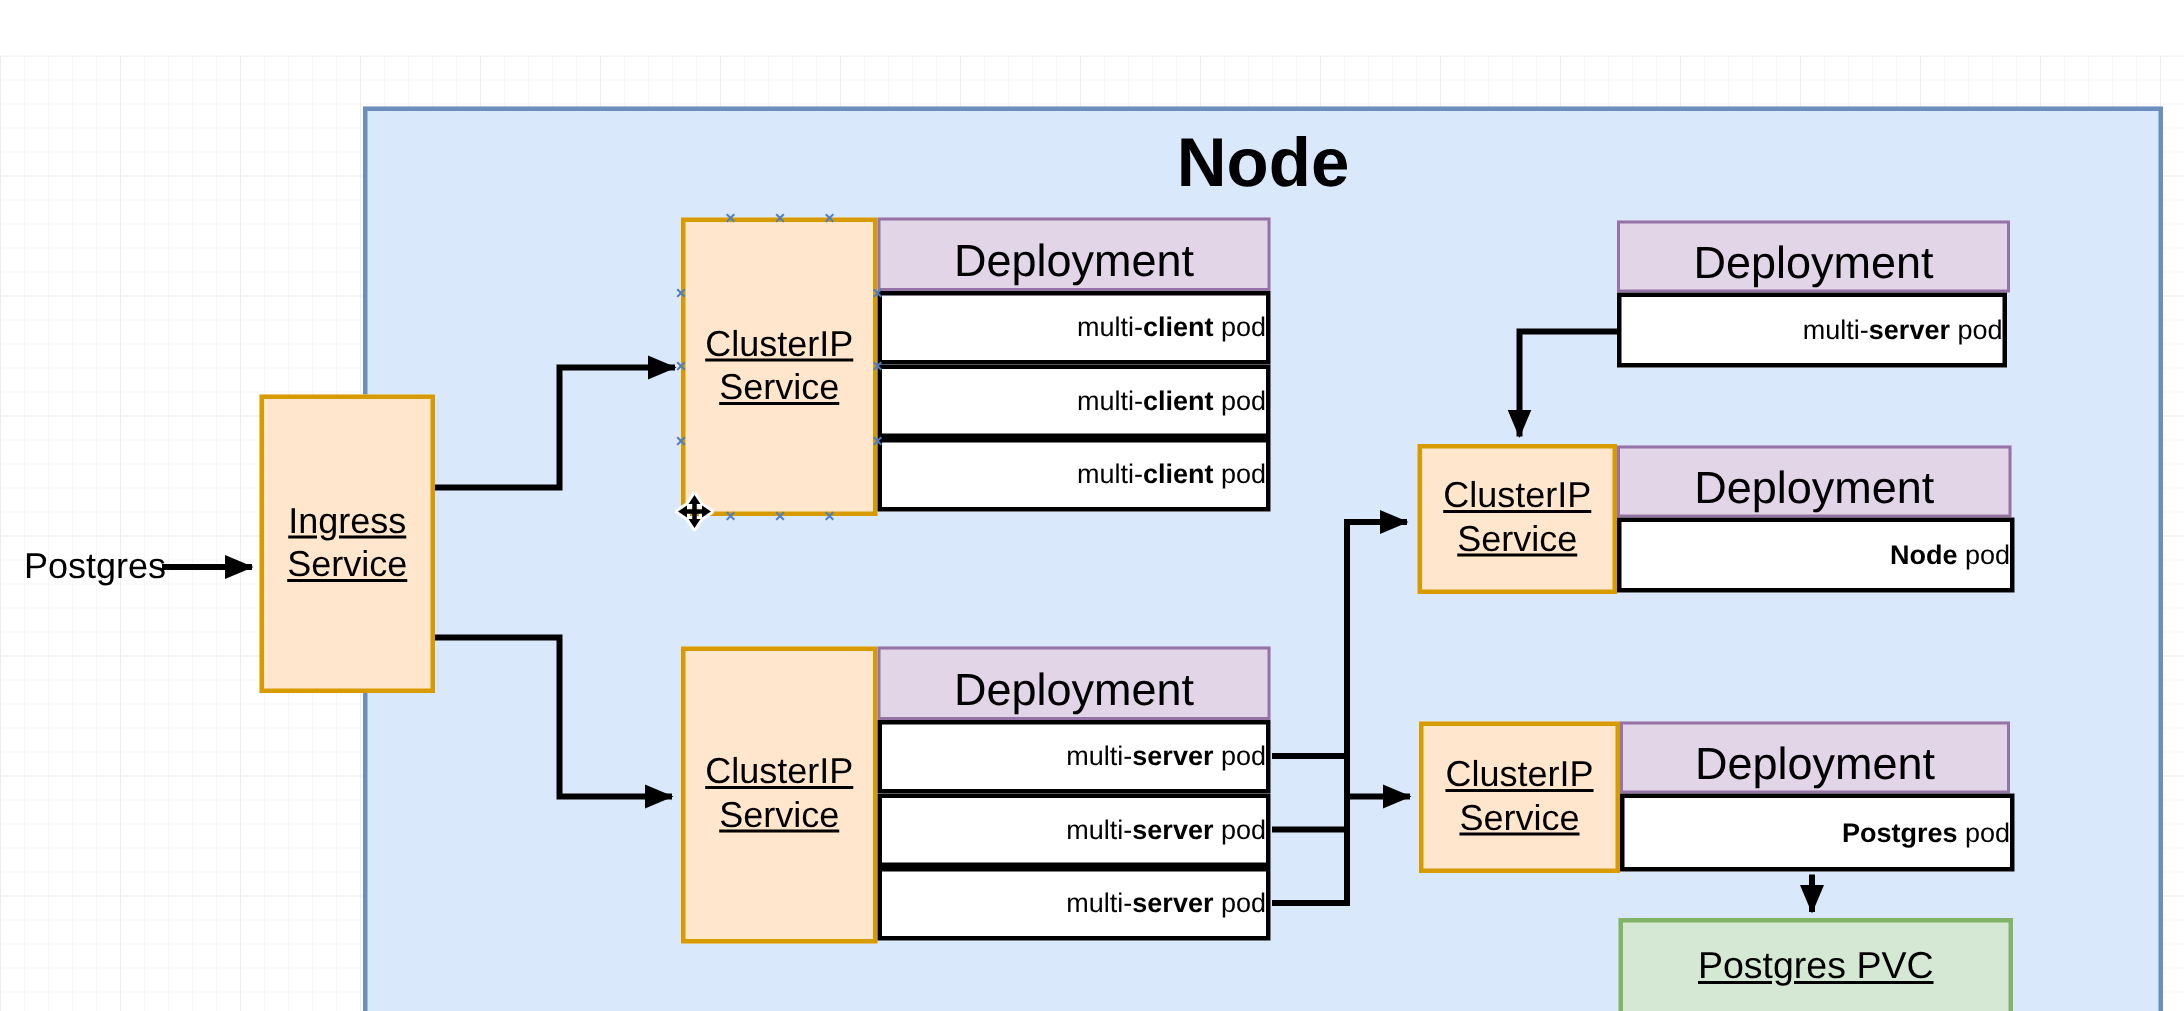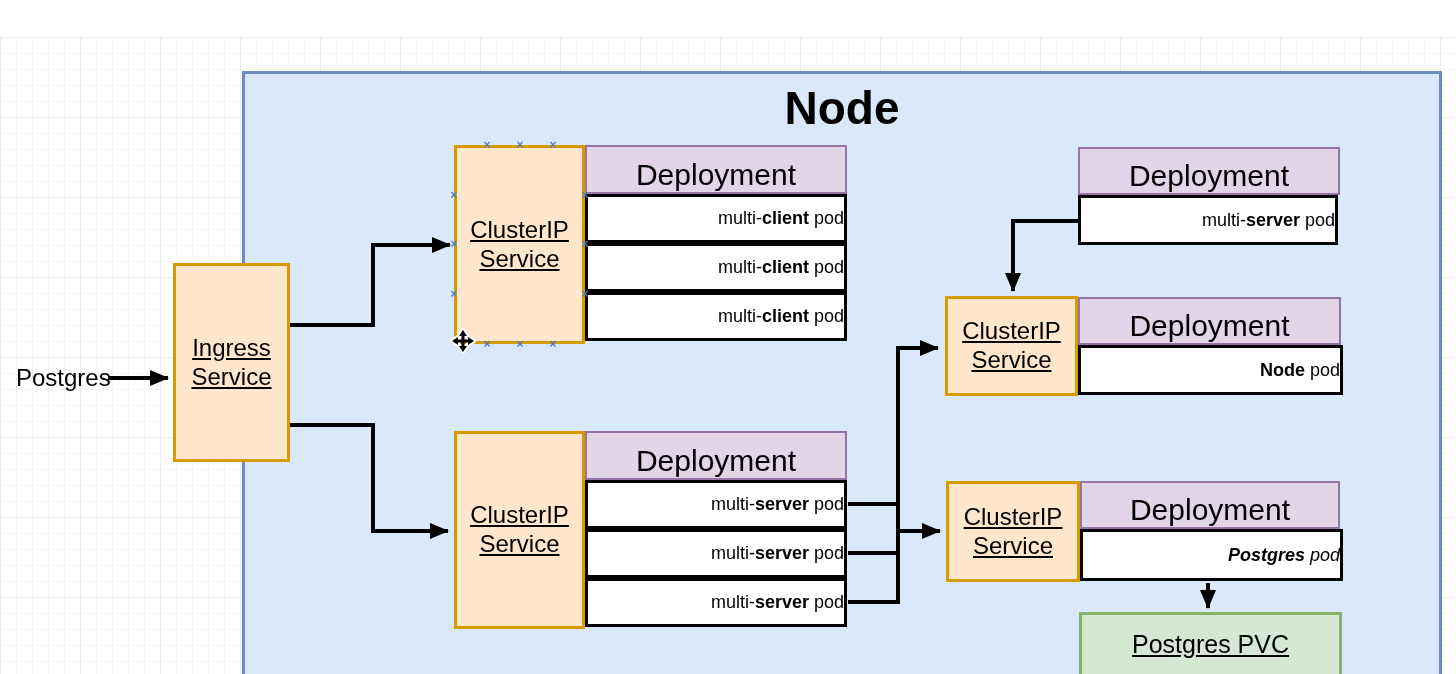--- a/index.html
+++ b/index.html
@@ -125,21 +125,21 @@
   <div class="abs pod" style="left:1078px;top:308px;width:265px;height:50px;">
     <span><span></span><b>Node</b><span> pod</span></span>
   </div>
 
   <div class="abs svc" style="left:946px;top:444px;width:134px;height:101px;">
     <span><span>ClusterIP</span><br><span>Service</span></span>
   </div>
   <div class="abs dep-header" style="left:1080px;top:444px;width:260px;height:48px;">
     <span>Deployment</span>
   </div>
-  <div class="abs pod" style="left:1080px;top:492px;width:263px;height:52px;font-style:italic;">
+  <div class="abs pod" style="left:1080px;top:492px;width:263px;height:52px;">
     <span><span></span><b>Postgres</b><span> pod</span></span>
   </div>
   <div class="abs pvc" style="left:1079px;top:575px;width:263px;height:65px;text-decoration:underline;">
     <span>Postgres PVC</span>
   </div>
 
   <svg id="edges" width="1456" height="674">
     <defs>
       <marker id="ah" markerUnits="userSpaceOnUse" markerWidth="20" markerHeight="18" refX="18" refY="9" orient="auto">
         <path d="M0,1 L19,9 L0,17 Z" style="stroke:none;fill:#000;"></path>

